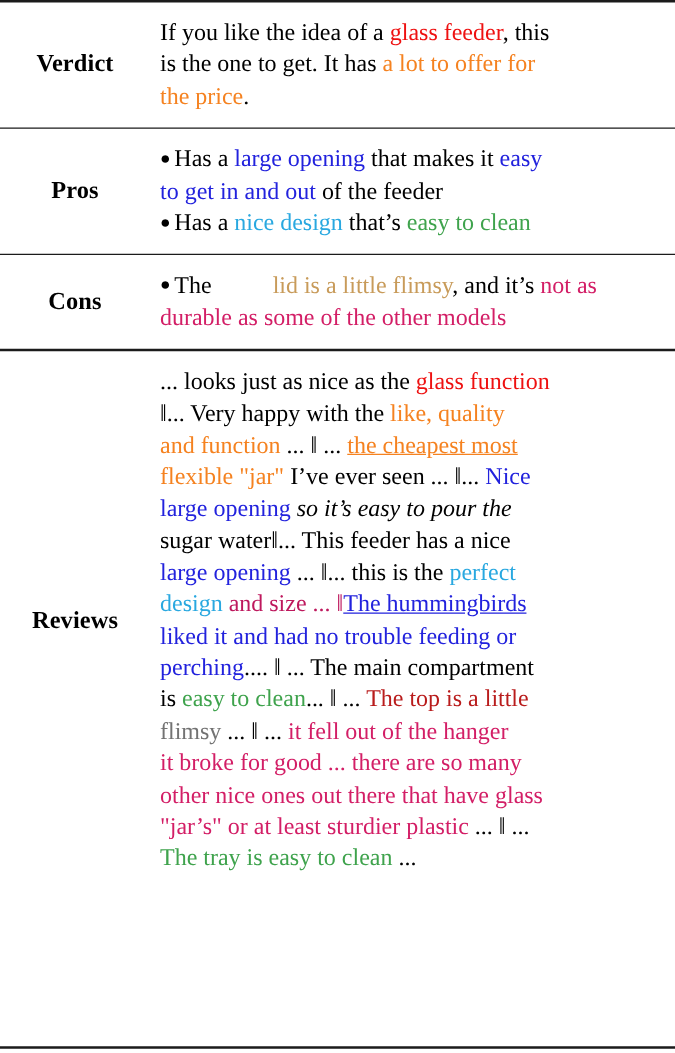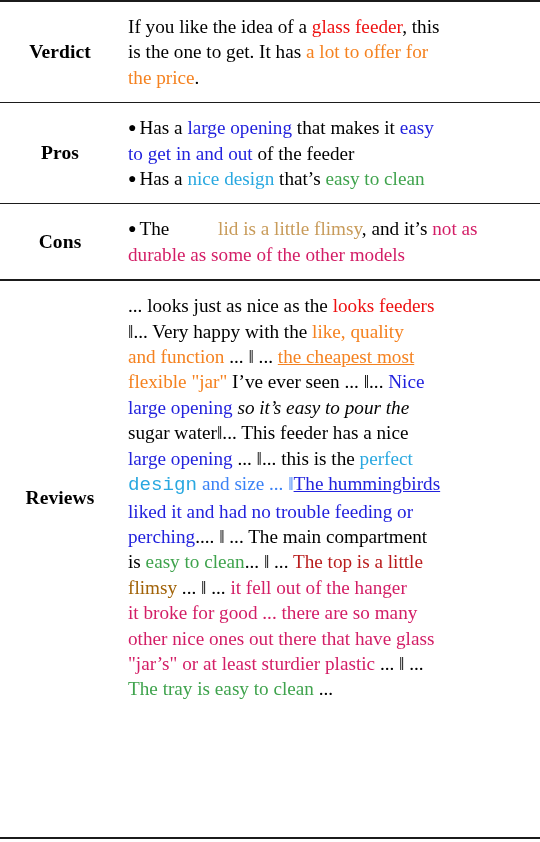--- a/index.html
+++ b/index.html
@@ -100,32 +100,32 @@
       <tr class="rule-mid">
         <td class="label-cell">Cons</td>
         <td class="body-cell">
             <div class="para"><span class="bullet">●</span><span class="k" style="color: rgb(0, 0, 0);">The </span><span class="k" style="color: rgb(200, 155, 90); margin-left: 44px;">lid is a little flimsy</span><span class="k" style="color: rgb(0, 0, 0);">, and it’s </span><span class="k" style="color: rgb(211, 30, 102);">not as</span></div>
             <div class="para"><span class="k" style="color: rgb(211, 30, 102);">durable as some of the other models</span></div>
           </td>
       </tr>
       <tr class="rule-thick">
         <td class="label-cell">Reviews</td>
         <td class="body-cell rev-body">
-            <div class="para"><span class="k" style="color: rgb(0, 0, 0);">... looks just as nice as the </span><span class="k" style="color: rgb(238, 17, 17);">looks feeders</span></div>
+            <div class="para"><span class="k" style="color: rgb(0, 0, 0);">... looks just as nice as the </span><span class="k" style="color: rgb(238, 17, 17);">glass function</span></div>
             <div class="para"><span class="k" style="color: rgb(0, 0, 0);">‖... Very happy with the </span><span class="k" style="color: rgb(245, 130, 32);">like, quality</span></div>
             <div class="para"><span class="k" style="color: rgb(245, 130, 32);">and function</span><span class="k" style="color: rgb(0, 0, 0);"> ... ‖ ... </span><span class="k" style="color: rgb(245, 130, 32); text-decoration: underline;">the cheapest most</span></div>
             <div class="para"><span class="k" style="color: rgb(245, 130, 32);">flexible "jar"</span><span class="k" style="color: rgb(0, 0, 0);"> I’ve ever seen ... ‖... </span><span class="k" style="color: rgb(34, 34, 221);">Nice</span></div>
             <div class="para"><span class="k" style="color: rgb(34, 34, 221);">large opening</span><span class="k" style="color: rgb(0, 0, 0); font-style: italic;"> so it’s easy to pour the</span></div>
             <div class="para"><span class="k" style="color: rgb(0, 0, 0);">sugar water</span><span class="k" style="color: rgb(0, 0, 0);">‖... This feeder has a nice</span></div>
             <div class="para"><span class="k" style="color: rgb(34, 34, 221);">large opening</span><span class="k" style="color: rgb(0, 0, 0);"> ... ‖... this is the </span><span class="k" style="color: rgb(41, 168, 224);">perfect</span></div>
-            <div class="para"><span class="k" style="color: rgb(41, 168, 224); font-family: Liberation Mono, monospace;">design</span><span class="k" style="color: #3b82f6; margin-top: 40px;"> and size ... ‖</span><span class="k" style="color: rgb(34, 34, 221); text-decoration: underline;">The hummingbirds</span></div>
+            <div class="para"><span class="k" style="color: rgb(41, 168, 224);">design</span><span class="k" style="color: #be185d; margin-top: 40px;"> and size ... ‖</span><span class="k" style="color: rgb(34, 34, 221); text-decoration: underline;">The hummingbirds</span></div>
             <div class="para"><span class="k" style="color: rgb(34, 34, 221);">liked it and had no trouble feeding or</span></div>
             <div class="para"><span class="k" style="color: rgb(34, 34, 221);">perching</span><span class="k" style="color: rgb(0, 0, 0);">.... ‖ ... The main compartment</span></div>
             <div class="para"><span class="k" style="color: rgb(0, 0, 0);">is </span><span class="k" style="color: rgb(63, 163, 77);">easy to clean</span><span class="k" style="color: rgb(0, 0, 0);">... ‖ ... </span><span class="k" style="color: #b91c1c;">The top is a little</span></div>
-            <div class="para"><span class="k" style="color: #a16207;">flimsy</span><span class="k" style="color: rgb(0, 0, 0);"> ... ‖ ... </span><span class="k" style="color: rgb(211, 30, 102);">it fell out of the hanger</span></div>
+            <div class="para"><span class="k" style="color: #737373;">flimsy</span><span class="k" style="color: rgb(0, 0, 0);"> ... ‖ ... </span><span class="k" style="color: rgb(211, 30, 102);">it fell out of the hanger</span></div>
             <div class="para"><span class="k" style="color: rgb(211, 30, 102);">it broke for good ...  there are so many</span></div>
             <div class="para"><span class="k" style="color: rgb(211, 30, 102);">other nice ones out there that have glass</span></div>
             <div class="para"><span class="k" style="color: rgb(211, 30, 102);">"jar’s" or at least sturdier plastic</span><span class="k" style="color: rgb(0, 0, 0);"> ... ‖ ...</span></div>
             <div class="para"><span class="k" style="color: rgb(63, 163, 77);">The tray is easy to clean</span><span class="k" style="color: rgb(0, 0, 0);"> ...</span></div>
           </td>
       </tr>
     </tbody>
   </table>
   <div class="bottom-rule"></div>
 </div>

